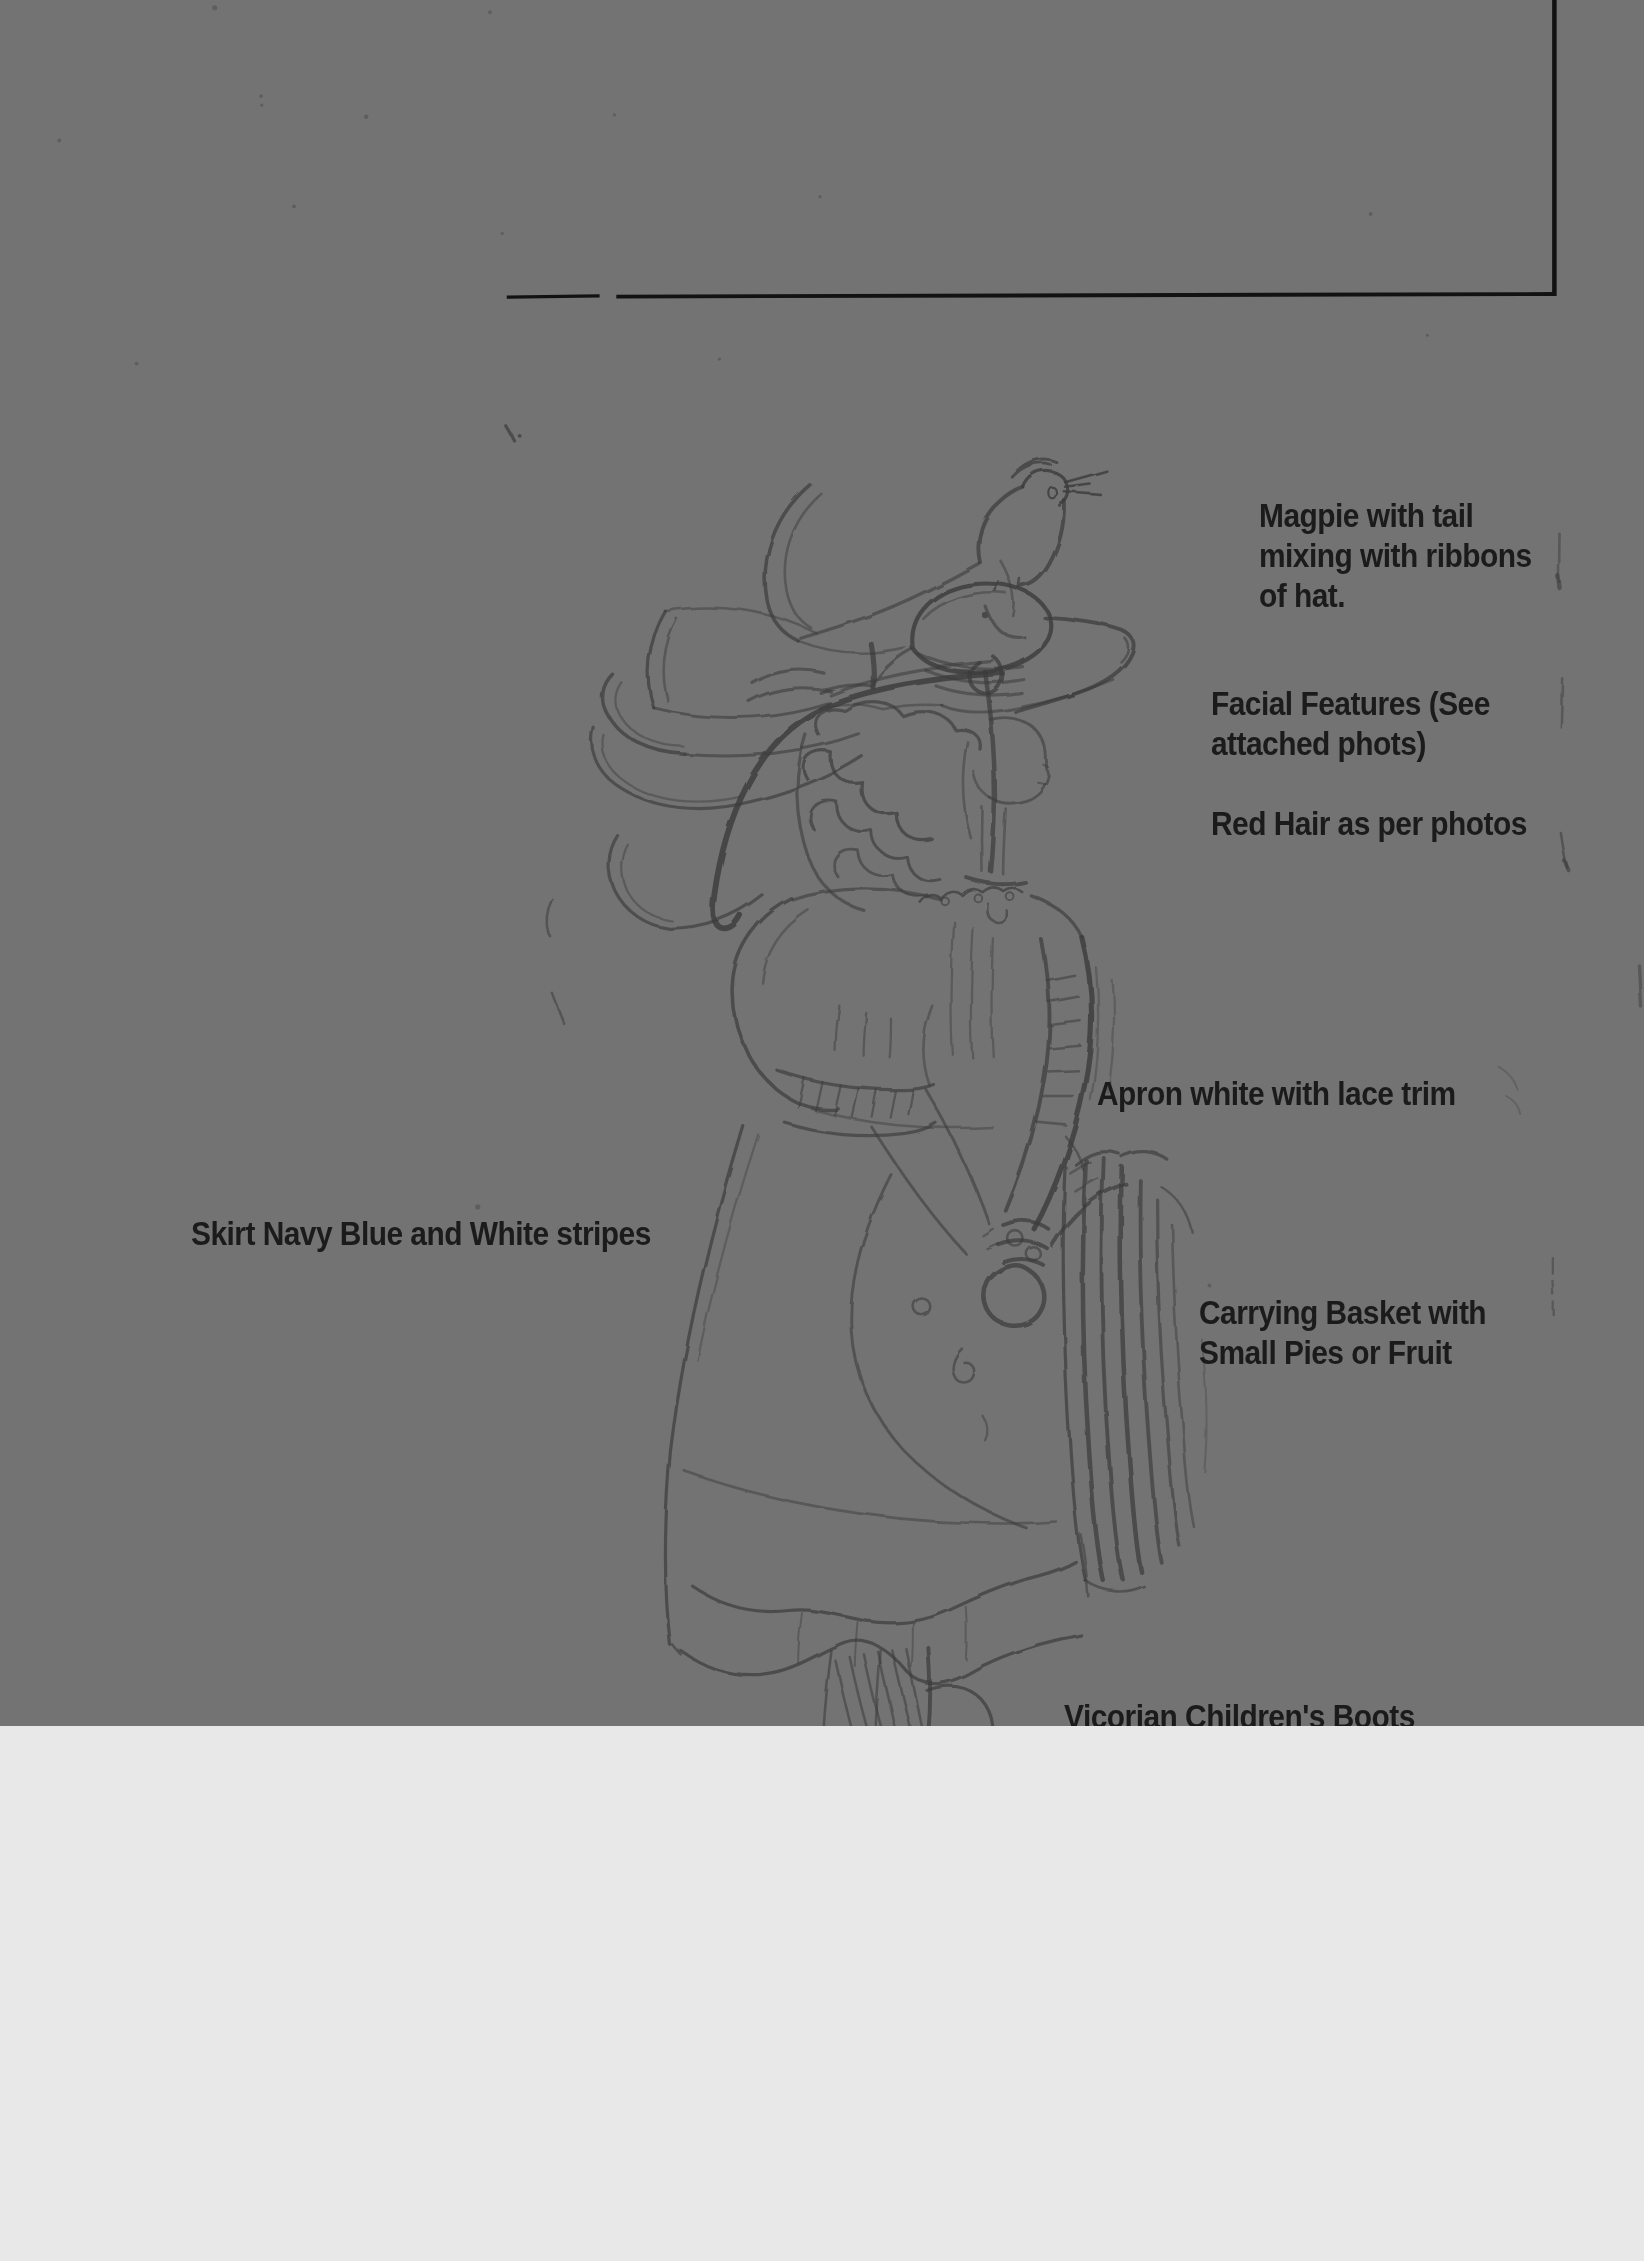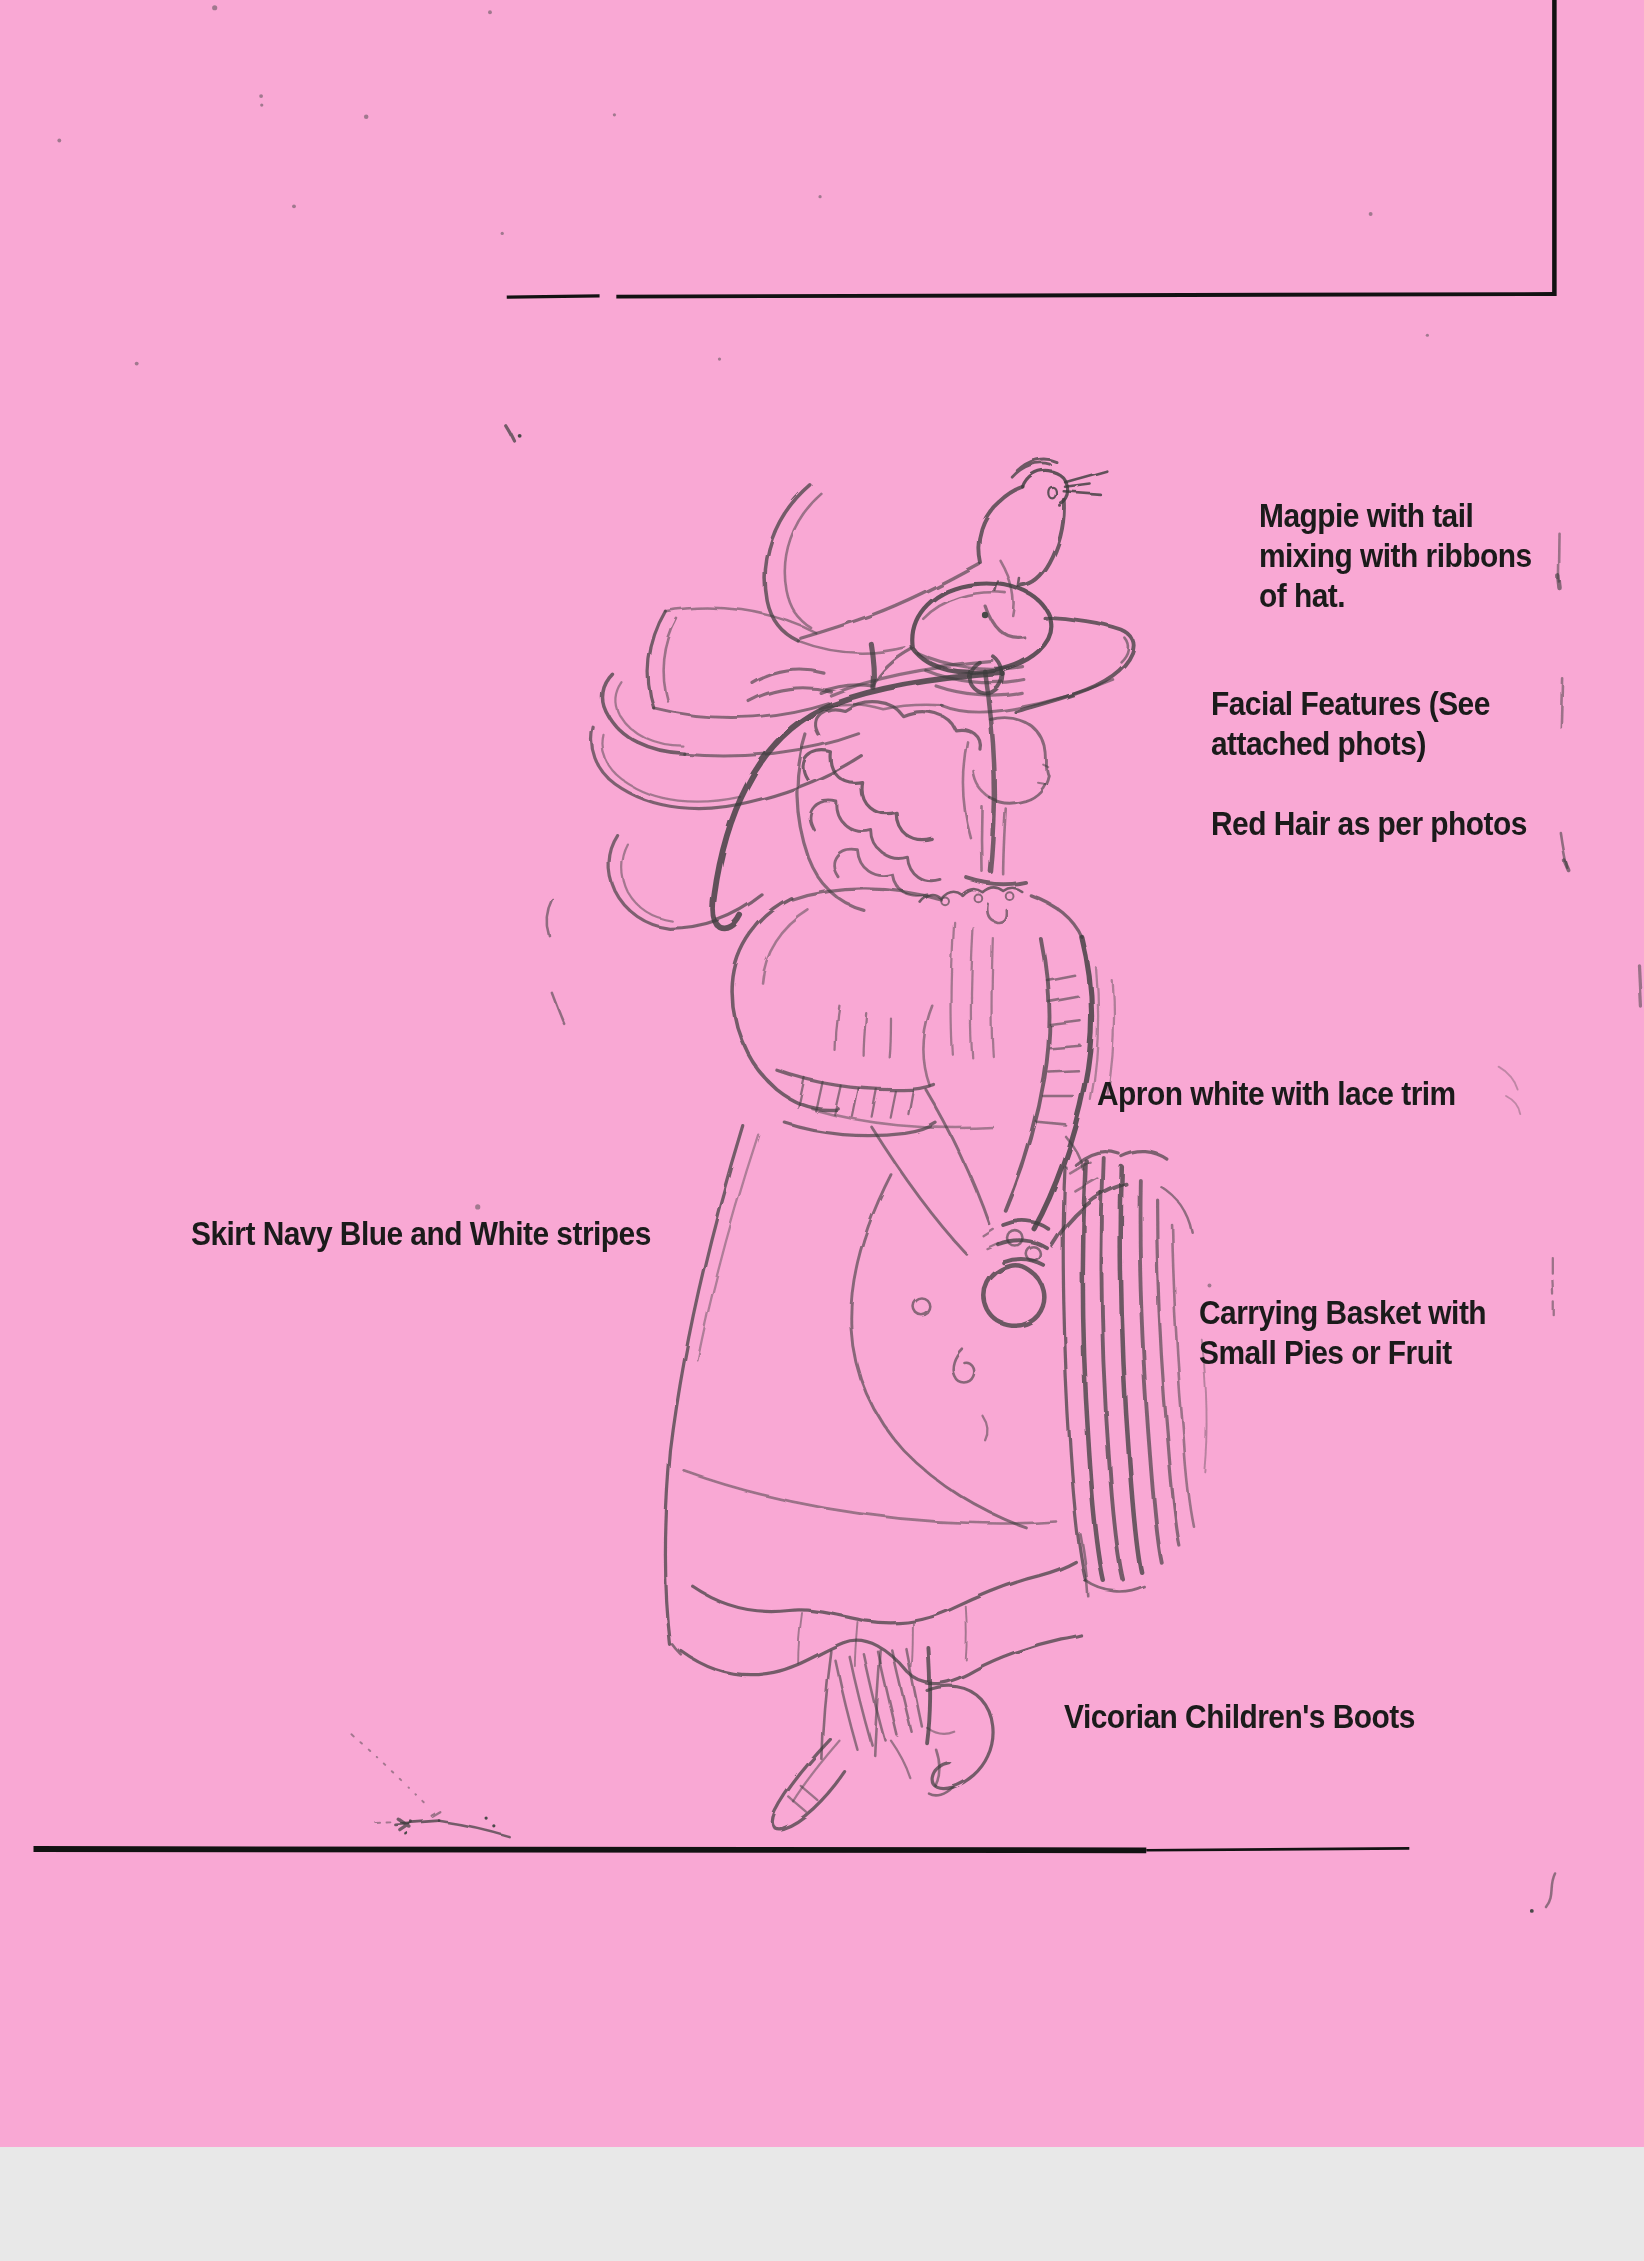--- a/index.html
+++ b/index.html
@@ -1,17 +1,17 @@
 <!DOCTYPE html>
 <html style="font-size:10.3px"><head>
 <meta charset="utf-8">
 <style>
   html,body{margin:0;padding:0;background:#e8e8e8;}
   .page{
-    position:relative;width:1644px;height:2147px;background:#f9a8d4;
+    position:relative;width:1644px;height:1726px;background:#737373;
     overflow:hidden;font-family:"Liberation Sans",sans-serif;text-decoration:underline;
   }
   .art{position:absolute;left:0;top:0;width:1644px;height:2261px;}
   .lab{
     position:absolute;font-weight:700;font-size:34px;line-height:40px;
     letter-spacing:-0.6px;color:#1b1b1b;transform:scaleX(0.88);
     transform-origin:0 0;white-space:nowrap;
   }
   .lab span{display:block;}
   .lab-magpie{left:1259px;top:495px;}

